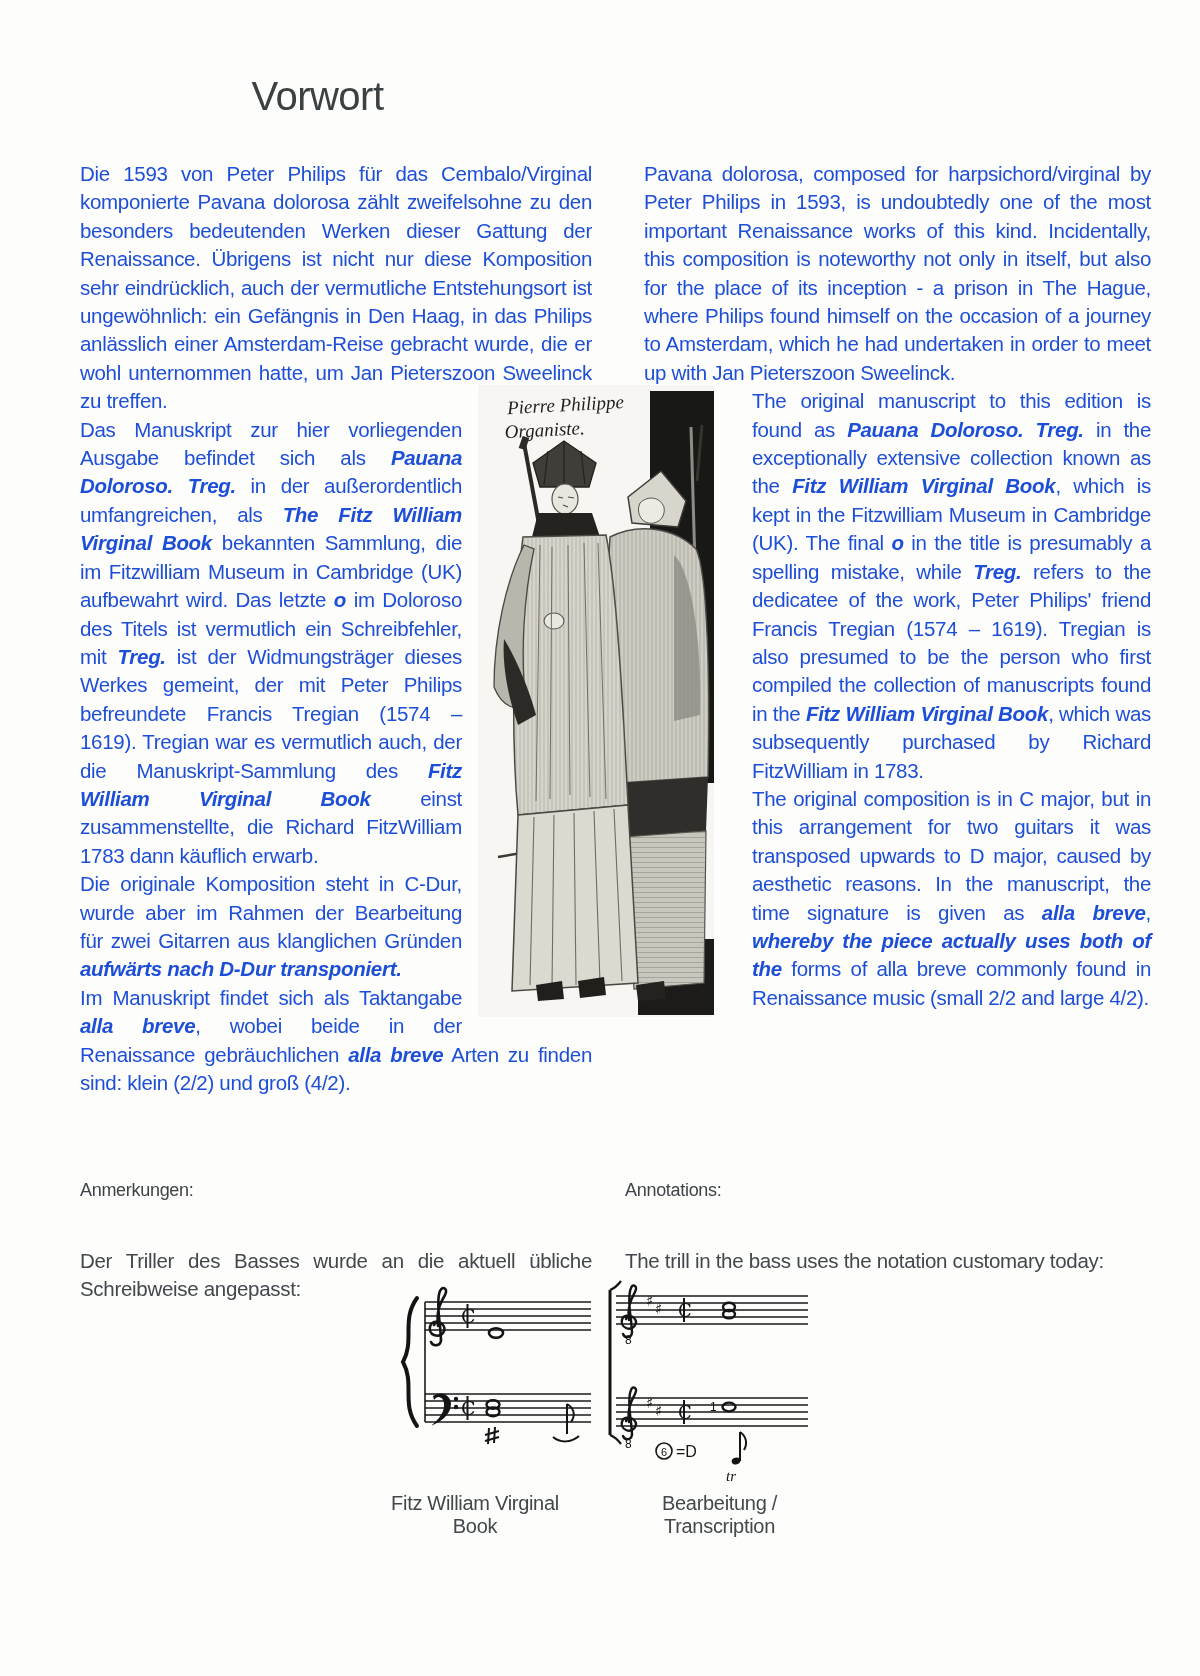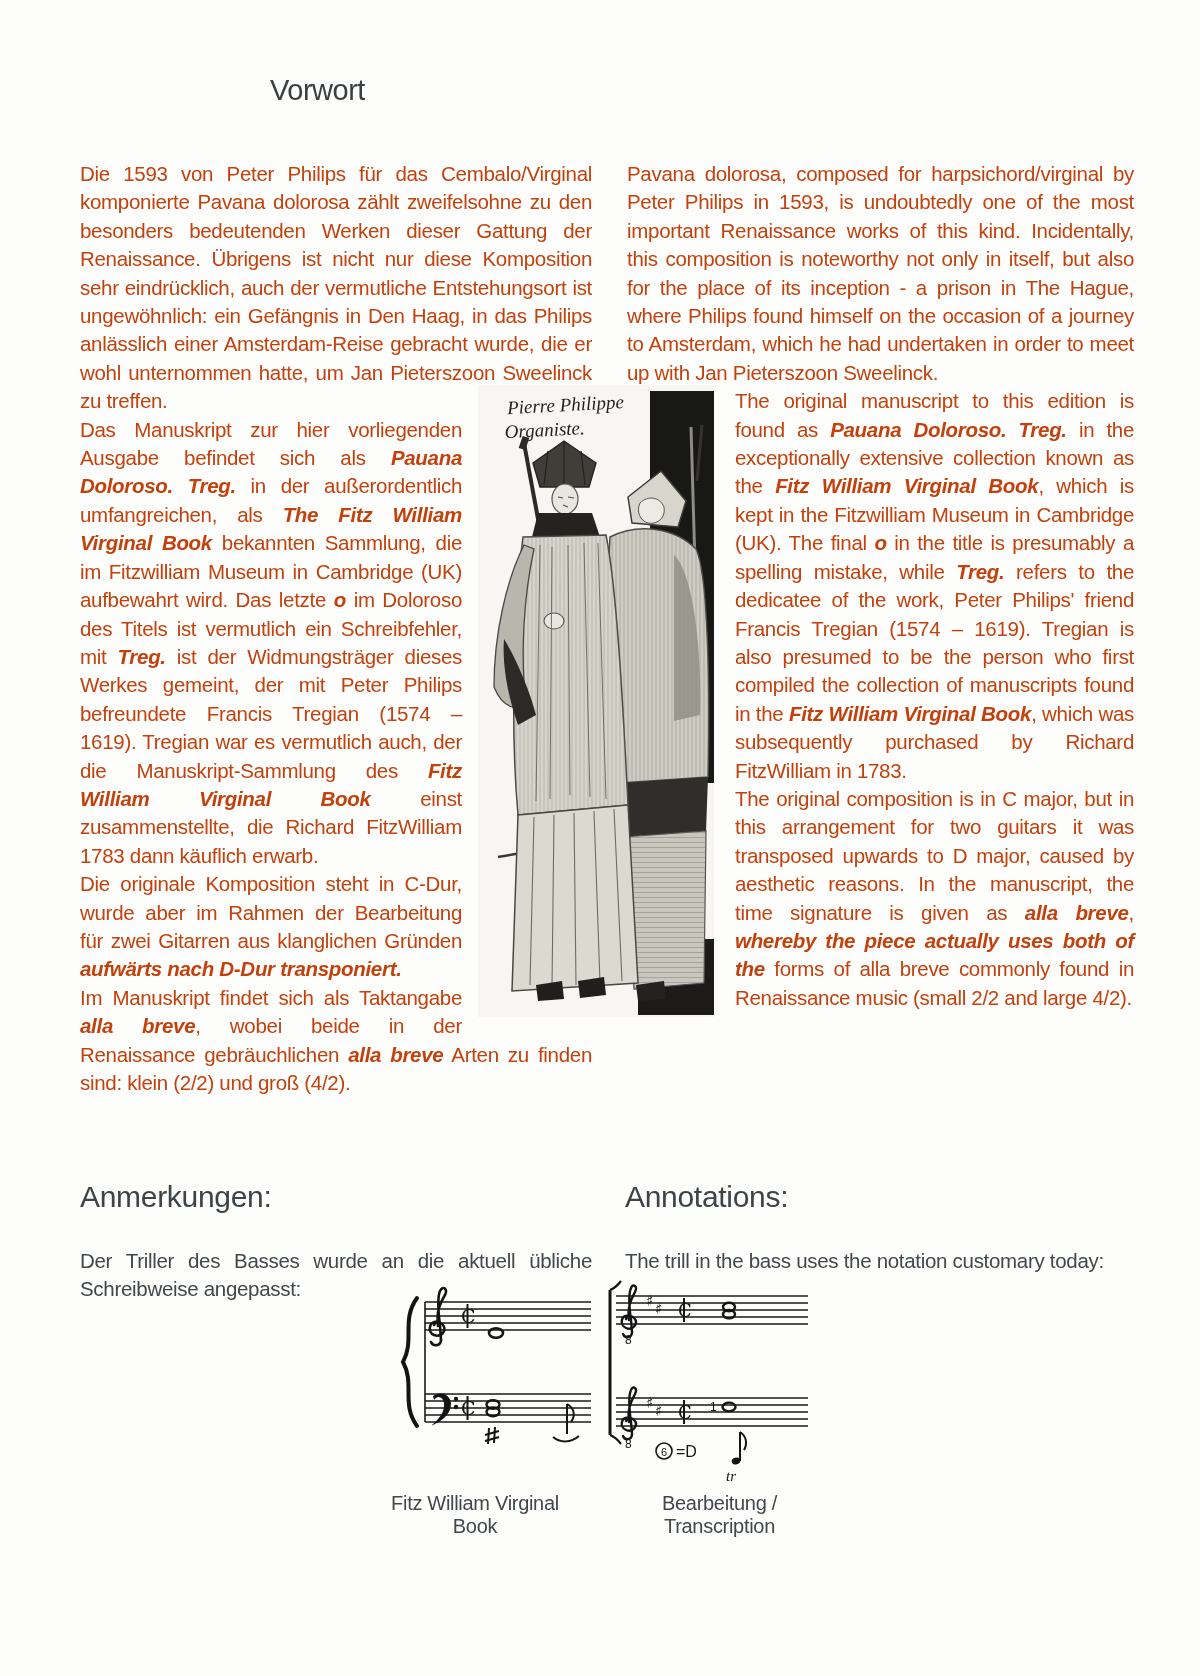--- a/index.html
+++ b/index.html
@@ -1,34 +1,34 @@
 <!DOCTYPE html>
 <html><head>
 <meta charset="utf-8">
 <style>
   html,body{margin:0;padding:0;}
   body{width:1200px;height:1676px;position:relative;background:#fdfdfc;
        font-family:"Liberation Sans","DejaVu Sans",sans-serif;color:#42474b;}
   .page{position:absolute;inset:0;overflow:hidden;}
-  .title{position:absolute;font-size:29px;font-weight:400;color:#3b4043;
+  .title{position:absolute;font-size:40px;font-weight:400;color:#3b4043;
          text-align:center;letter-spacing:-0.5px;}
   #title-left{left:80px;top:74px;width:475px;}
   #title-right{left:620px;top:74px;width:475px;}
   .col{position:absolute;font-size:20.5px;line-height:28.4px;letter-spacing:-0.3px;
-       text-align:justify;color:#c2410c;}
+       text-align:justify;color:#1d4ed8;}
   #col-left{left:80px;top:160px;width:512px;}
-  #col-right{left:627px;top:160px;width:507px;}
+  #col-right{left:644px;top:160px;width:507px;}
   .col p{margin:0;text-align:justify;}
   .mt24{margin-top:24px;}
   .mt12{margin-top:12px;}
   .wrap-spacer{pointer-events:none;}
   .sp-right{float:right;width:130px;height:600px;}
   .sp-left{float:left;width:108px;height:615px;}
   i{font-style:italic;font-weight:bold;}
-  .anno-head{position:absolute;font-size:30px;color:#3e4347;letter-spacing:-0.3px;}
+  .anno-head{position:absolute;font-size:18px;color:#3e4347;letter-spacing:-0.3px;}
   #anno-head-left{left:80px;top:1180px;}
   #anno-head-right{left:625px;top:1180px;}
   .anno-text{position:absolute;font-size:20.5px;line-height:28.4px;
              letter-spacing:-0.3px;color:#42474b;}
   #anno-text-left{left:80px;top:1247px;width:512px;text-align:justify;}
   #anno-text-right{left:625px;top:1247px;width:505px;}
   .music-caption{position:absolute;font-size:20px;color:#42474b;
                  text-align:center;letter-spacing:-0.3px;}
   #caption-left{left:375px;top:1492px;width:200px;}
   #caption-right{left:612px;top:1492px;width:215px;text-align:center;}

